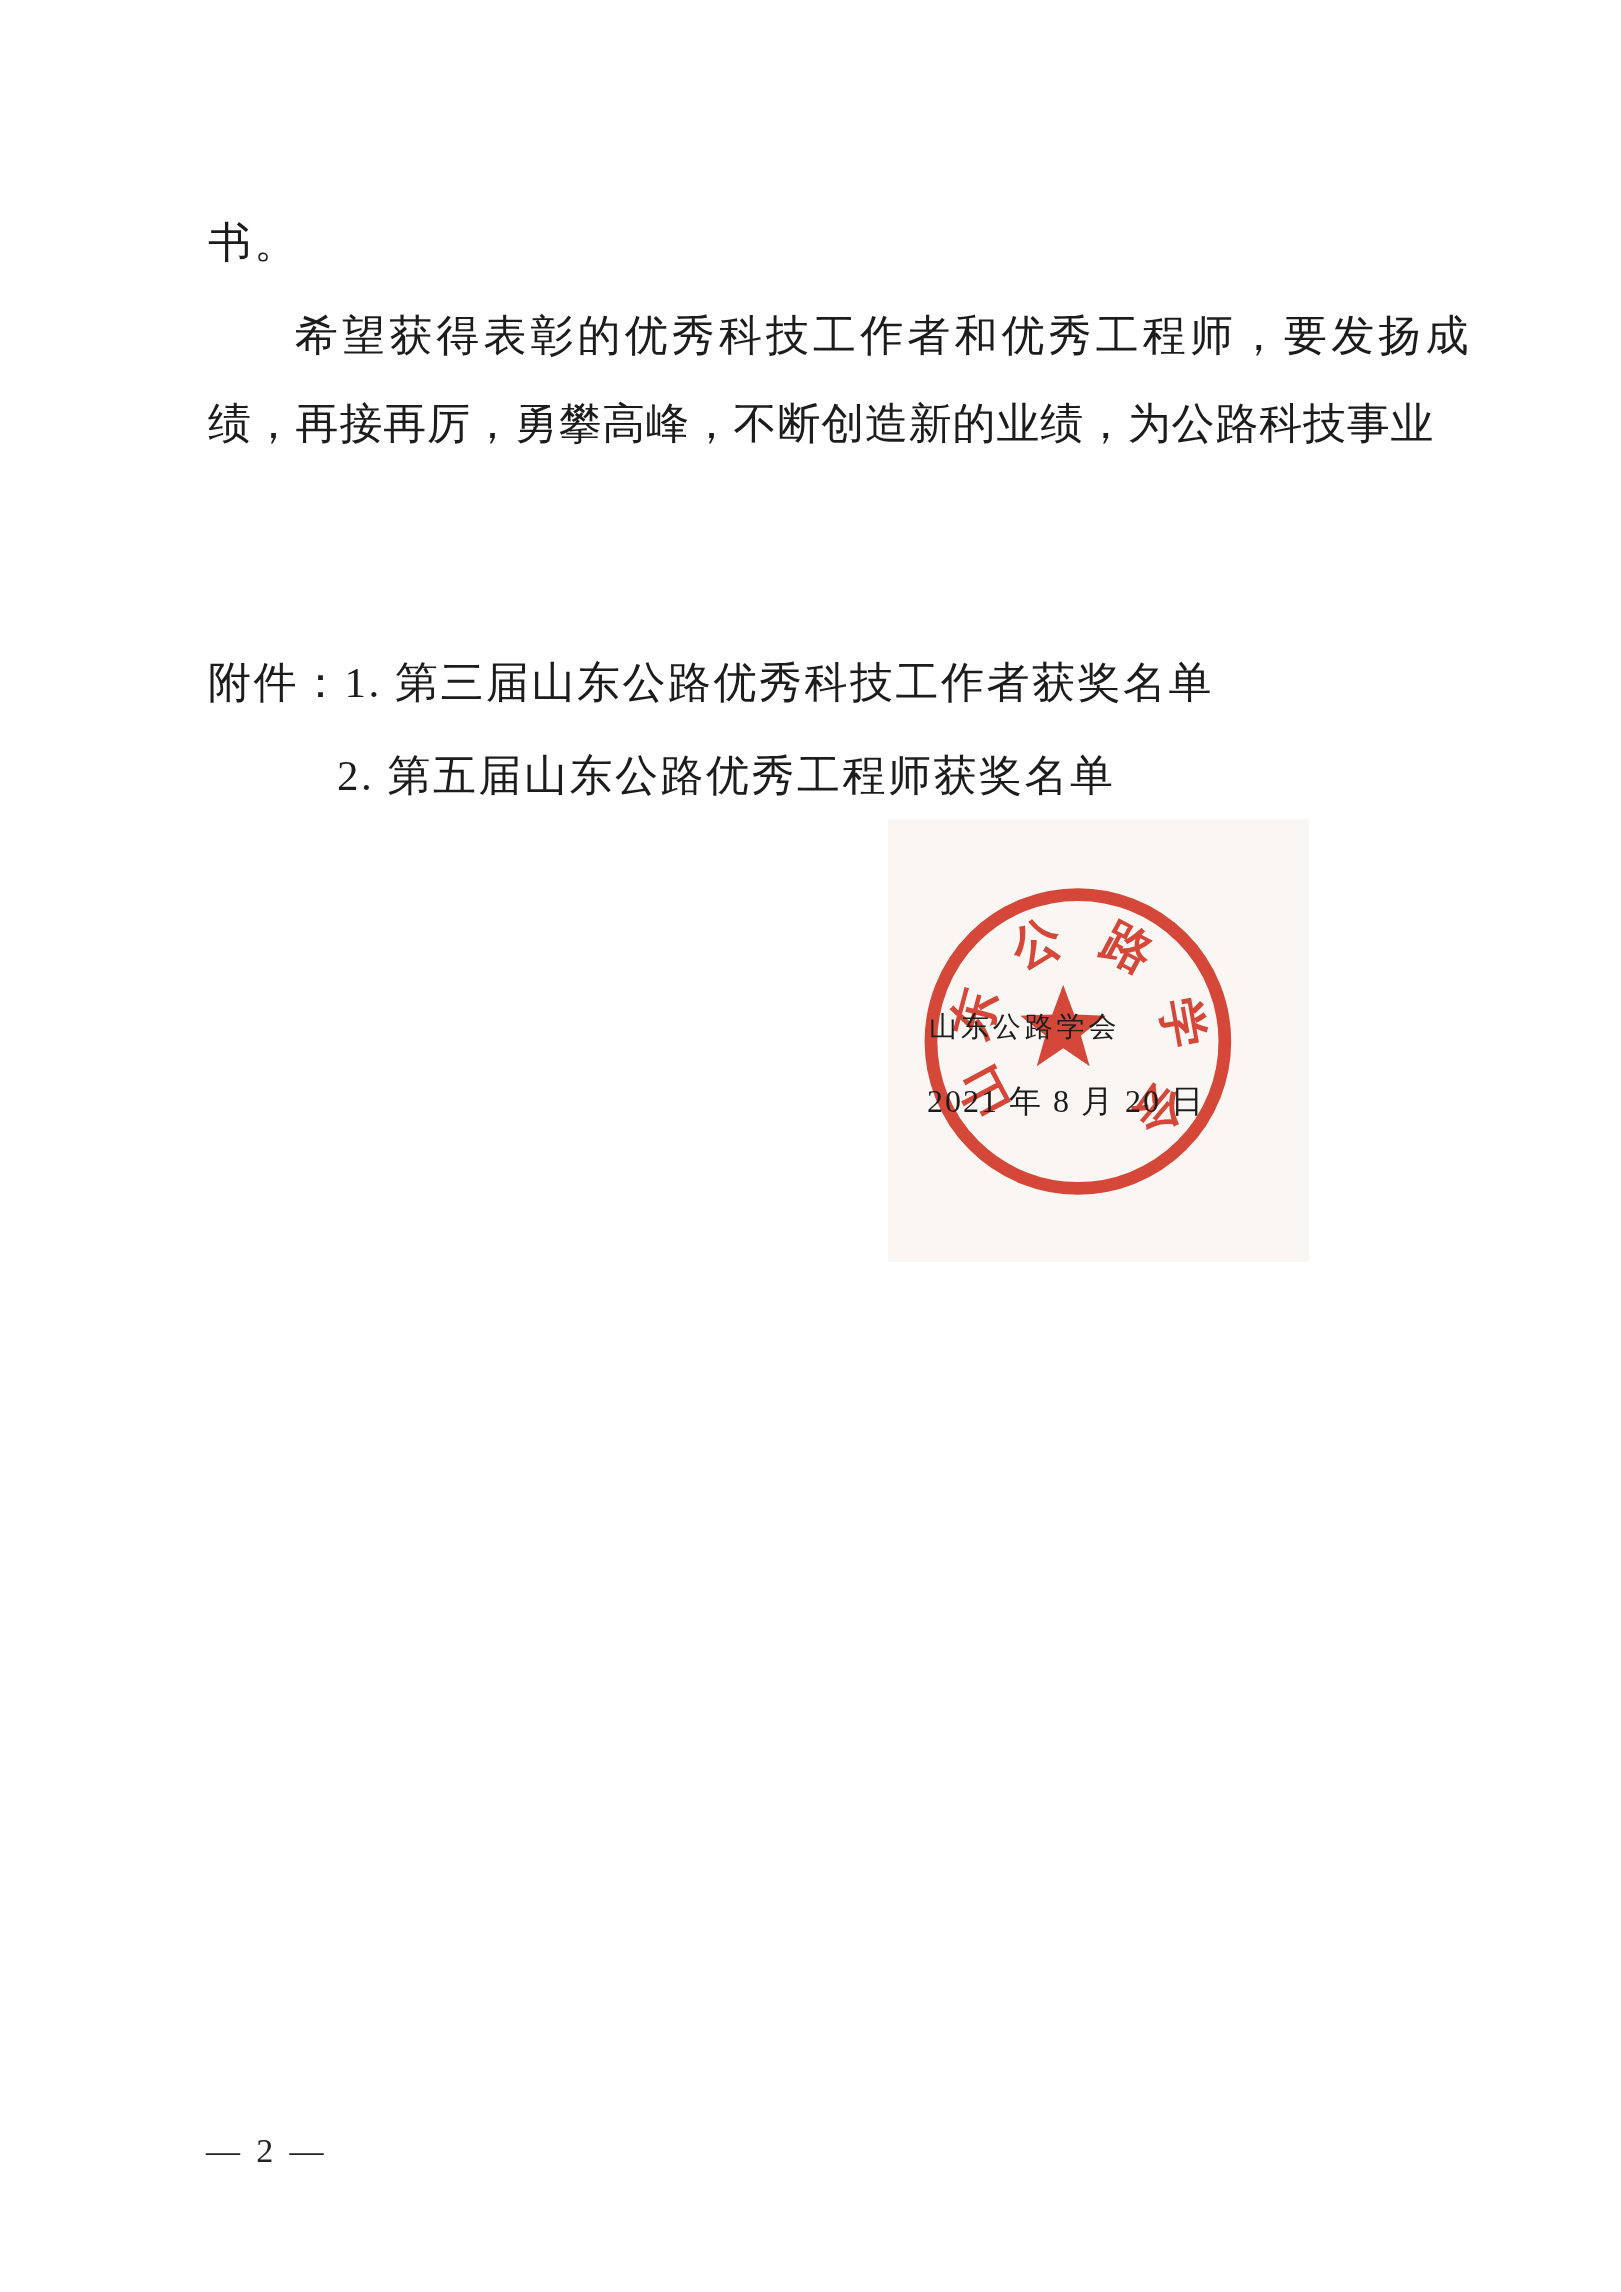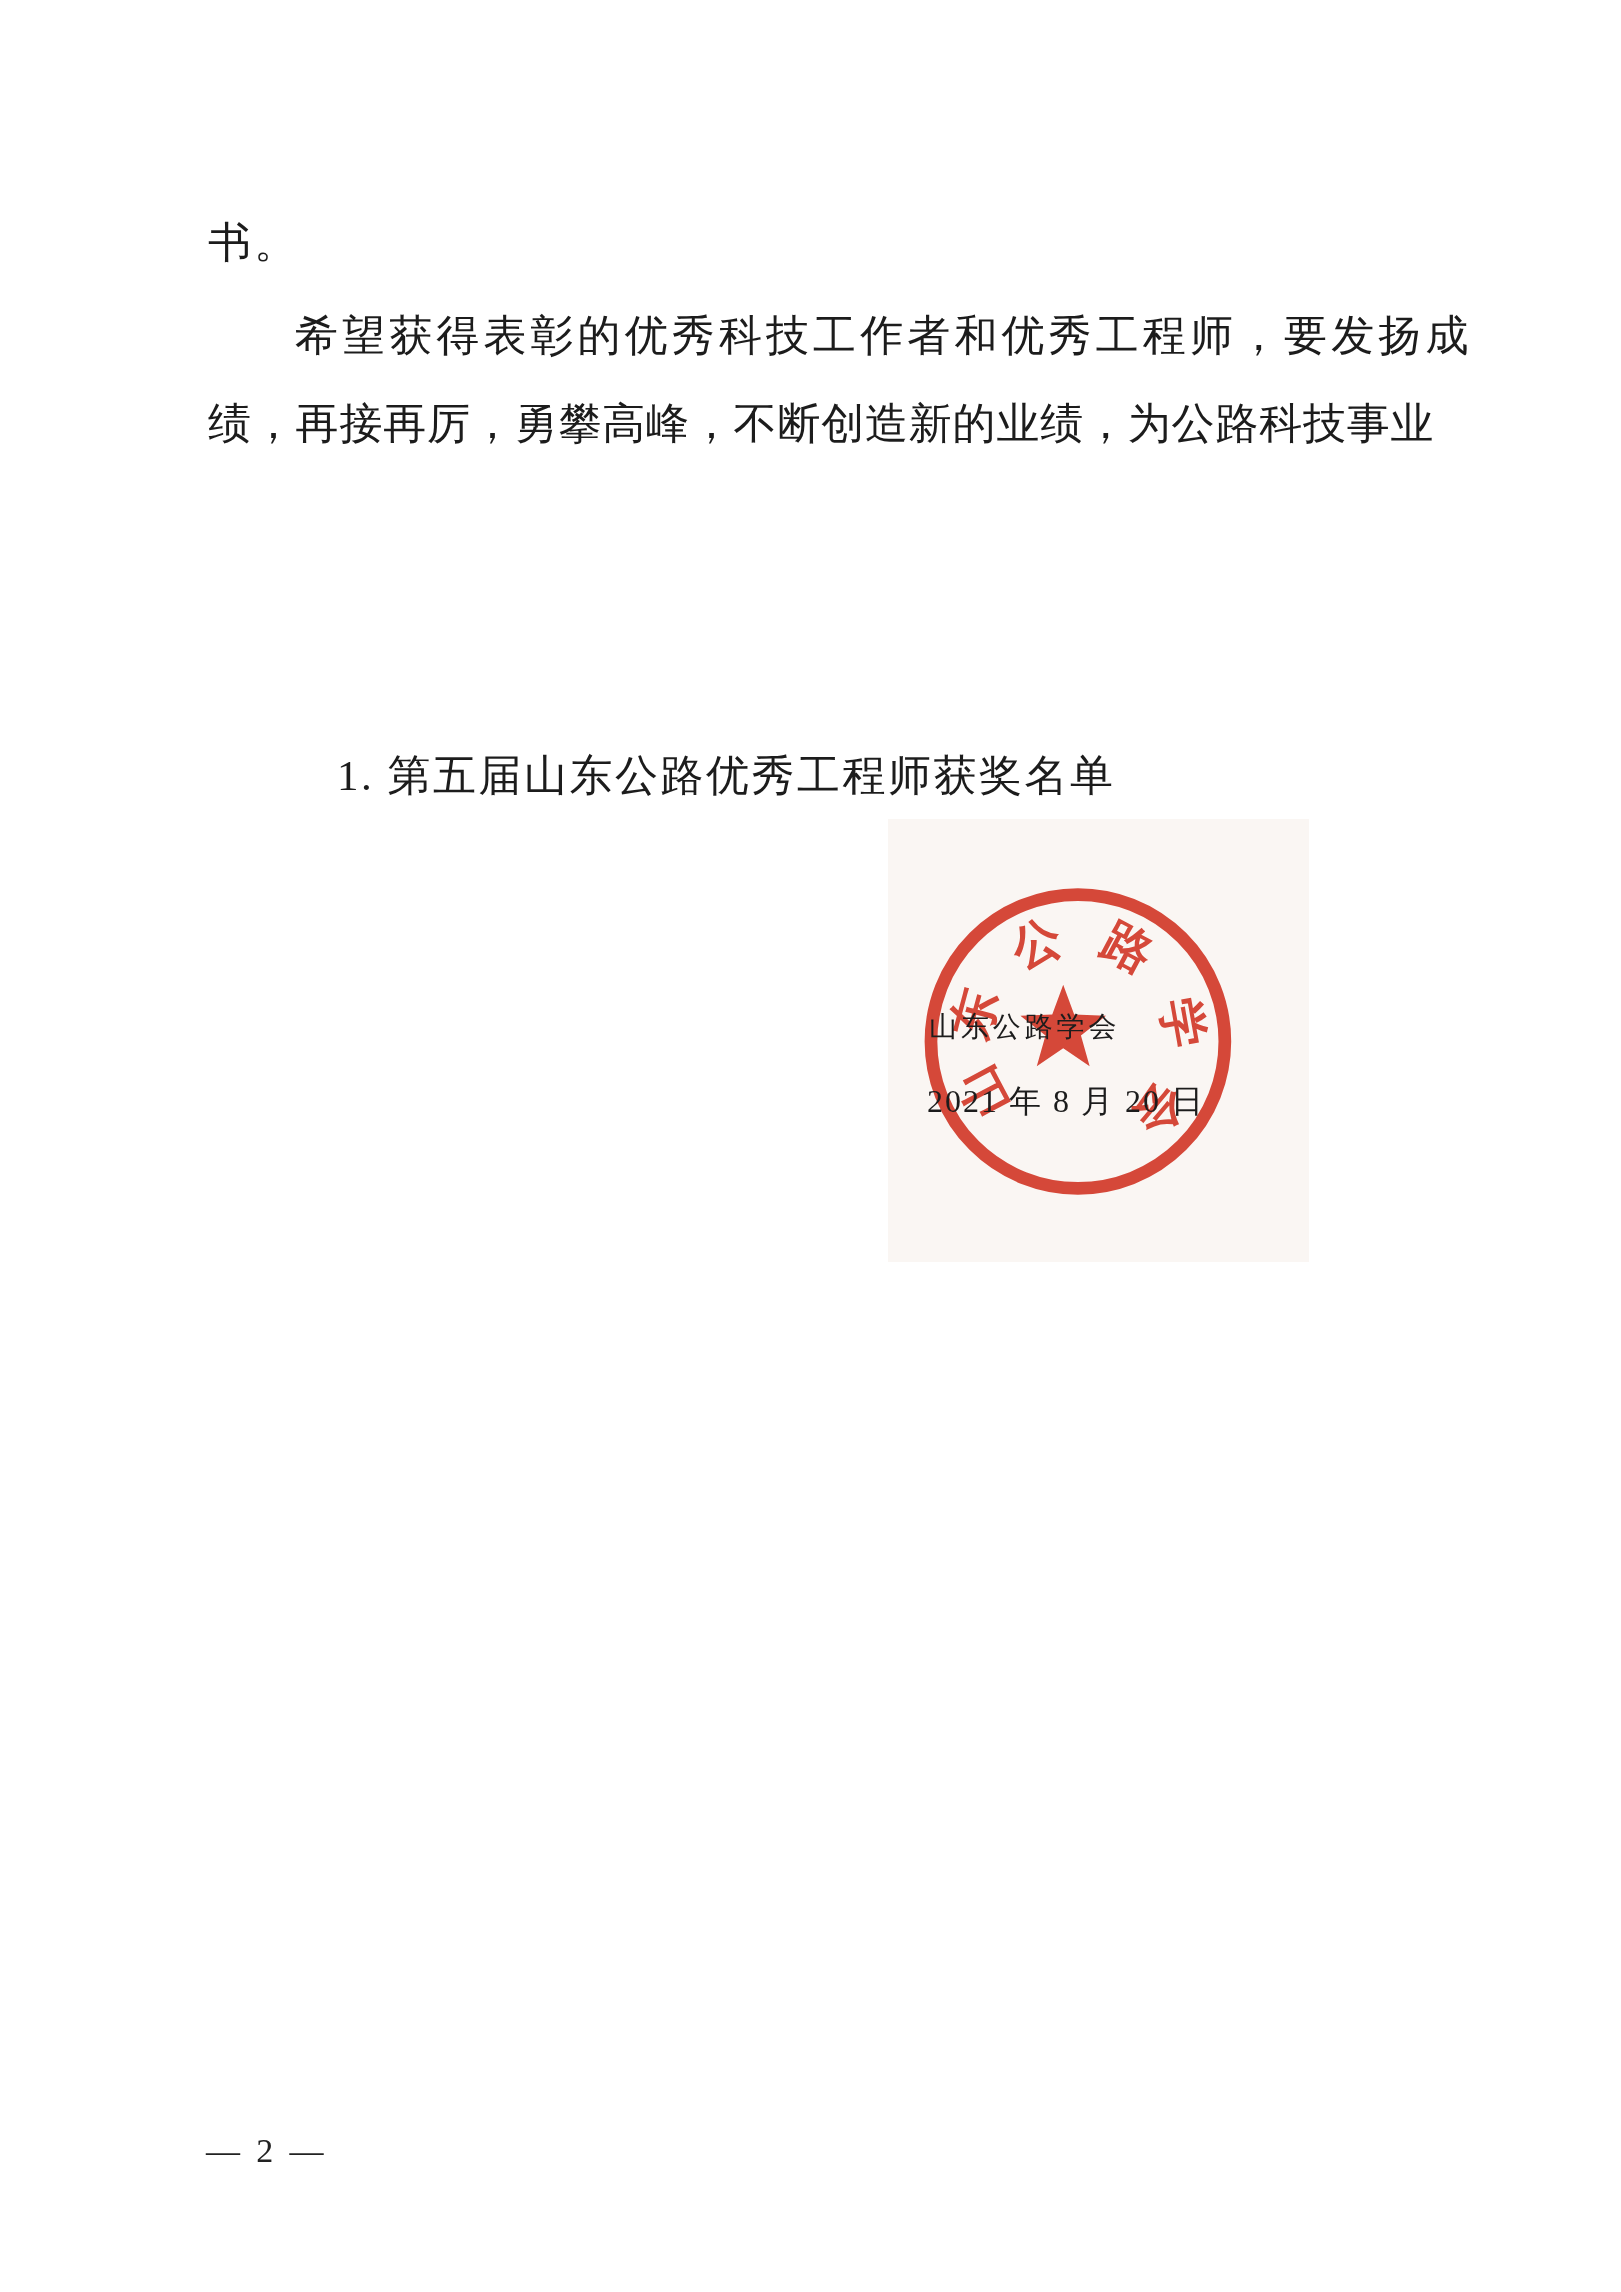--- a/index.html
+++ b/index.html
@@ -84,22 +84,23 @@
 
 <div class="page">
 
   <div class="line leading-line">书。</div>
 
   <div class="line para-line-1">希望获得表彰的优秀科技工作者和优秀工程师，要发扬成</div>
 
   <div class="line para-line-2">绩，再接再厉，勇攀高峰，不断创造新的业绩，为公路科技事业</div>
 
 
+  <div class="line attach-line-1"><span>附件：</span><span>1. 第三届山东公路优秀科技工作者获奖名单</span></div>
 
-  <div class="line attach-line-2"><span>1. 第五届山东公路优秀工程师获奖名单</span></div>
+  <div class="line attach-line-2"><span>2. 第五届山东公路优秀工程师获奖名单</span></div>
 
   <div class="seal-area"></div>
 
   <svg class="seal-svg" viewBox="0 0 440 460" xmlns="http://www.w3.org/2000/svg">
     <g fill="none" stroke="#d23a2a">
       <circle cx="200" cy="232" r="150" stroke-width="13"></circle>
     </g>
     <path fill="#d23a2a" stroke="none" d="M185,174 L196.2,204.6 L228.7,205.8 L203.1,225.9 L212,257.2 L185,239
              L158,257.2 L166.9,225.9 L141.3,205.8 L173.8,204.6 Z"></path>
     <g fill="#d23a2a">

